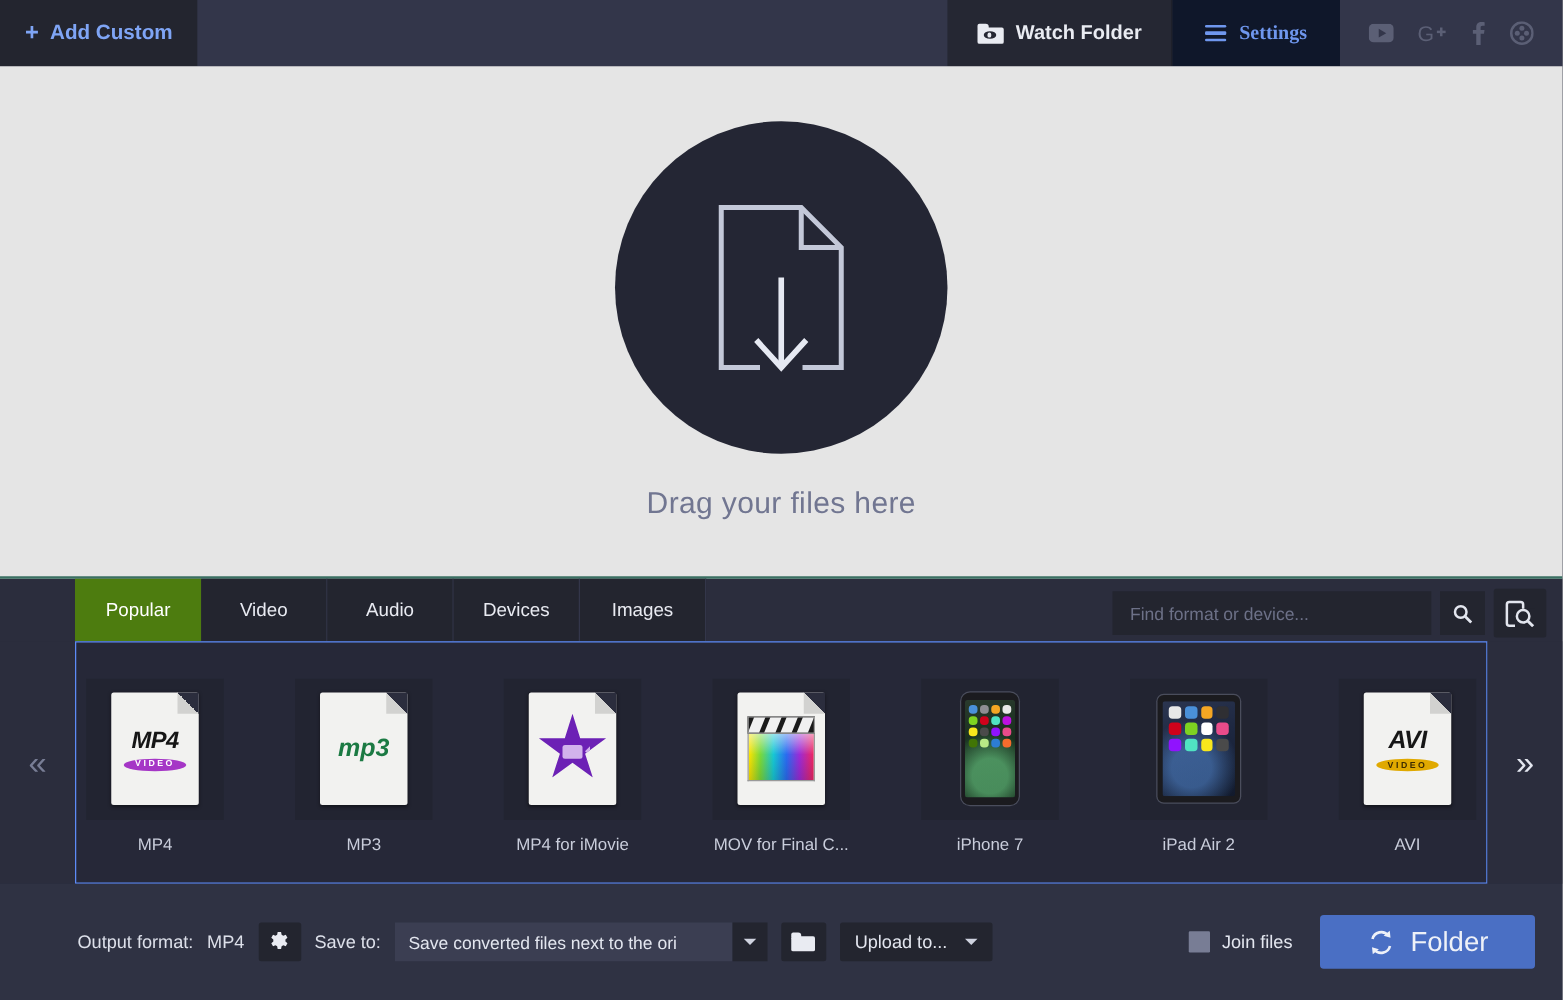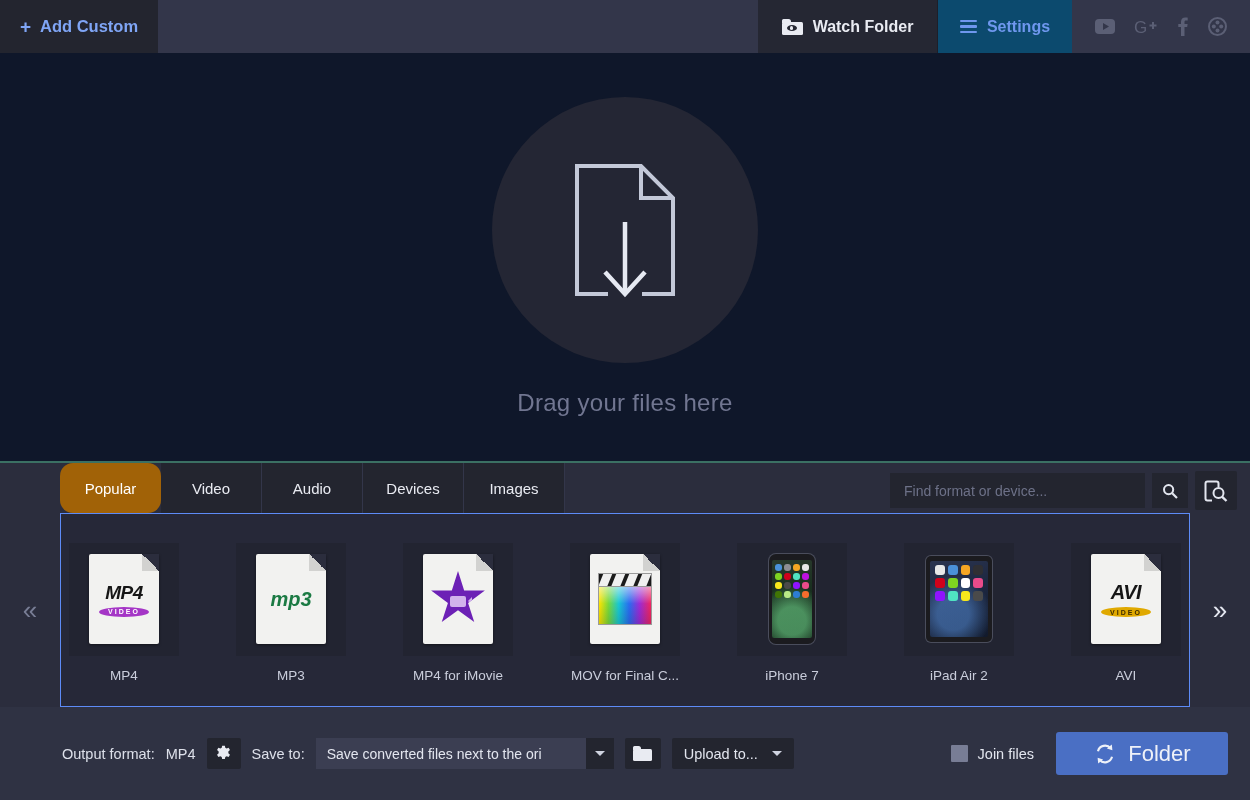--- a/index.html
+++ b/index.html
@@ -23,22 +23,22 @@
     cursor:pointer;
   }
   .plus-ico { font-size:19px; line-height:1; color:#7fa5f5; font-weight:bold; }
   .topbar-spacer { flex:1 1 auto; background:#33364a; }
   .watch-folder {
     width:180px; background:#252733; display:flex; align-items:center; justify-content:center;
     gap:10px; color:#e9ebf2; font-size:16px; font-weight:bold; cursor:pointer;
     border-right:1px solid #1d1f29;
   }
   .settings-btn {
-    width:134px; background:#0c4a6e; display:flex; align-items:center; justify-content:center;
-    gap:10px; color:#6f97ee; font-size:16px; font-weight:bold; cursor:pointer;
+    width:134px; background:#0f172a; display:flex; align-items:center; justify-content:center;
+    gap:10px; color:#6f97ee; font-size:16px; font-weight:bold; cursor:pointer;font-family:Liberation Serif, serif;
   }
   .hamburger { display:flex; flex-direction:column; gap:3px; }
   .hamburger i { display:block; width:17px; height:2.5px; background:#6f97ee; border-radius:1px; }
   .social {
     width:178px; background:#33364a; display:flex; align-items:center;
     justify-content:space-around; padding:0 14px;
   }
   .social span { color:#5b5f75; cursor:pointer; display:flex; align-items:center; justify-content:center; }
 
   
@@ -54,42 +54,42 @@
     position:absolute; left:5.5px; top:6.5px; width:10px; height:6px;
     background:#252733; border-radius:50%;
   }
   .folder-eye .pupil {
     position:absolute; left:8.3px; top:7.8px; width:3.5px; height:3.5px;
     background:#e9ebf2; border-radius:50%;
   }
 
   
   .dropzone {
-    flex:1 1 auto; background:#0f172a; position:relative;
+    flex:1 1 auto; background:#e5e5e5; position:relative;
     display:flex; flex-direction:column; align-items:center; justify-content:center;
     border-bottom:2px solid #3b7063;
   }
   .drop-circle {
     width:266px; height:266px; border-radius:50%; background:#242634;
     display:flex; align-items:center; justify-content:center;
   }
   .drop-text {
     margin-top:26px; font-size:24px; color:#717691; letter-spacing:.3px;
   }
 
   
   .format-panel { flex:0 0 244px; background:#2b2d3d; display:flex; flex-direction:column; }
 
   .tabsrow { height:50px; display:flex; align-items:stretch; padding-left:60px; position:relative; }
   .tab {
     min-width:101px; display:flex; align-items:center; justify-content:center;
     background:#23252f; color:#e9ebf2; font-size:15px; cursor:pointer;
     border-right:1px solid #33364a; padding:0 18px;
   }
-  .tab.active { background:#a16207; color:#ffffff; border-right:none;border-radius:13px; }
+  .tab.active { background:#4d7c0f; color:#ffffff; border-right:none; }
   .searchwrap {
     position:absolute; right:13px; top:8px; display:flex; align-items:center; gap:7px;
   }
   .searchbox {
     width:255px; height:35px; background:#23252f; display:flex; align-items:center;
     padding:0 14px; color:#6d7188; font-size:14px;
   }
   .search-go {
     width:36px; height:35px; background:#23252f; display:flex; align-items:center; justify-content:center;
     cursor:pointer;

